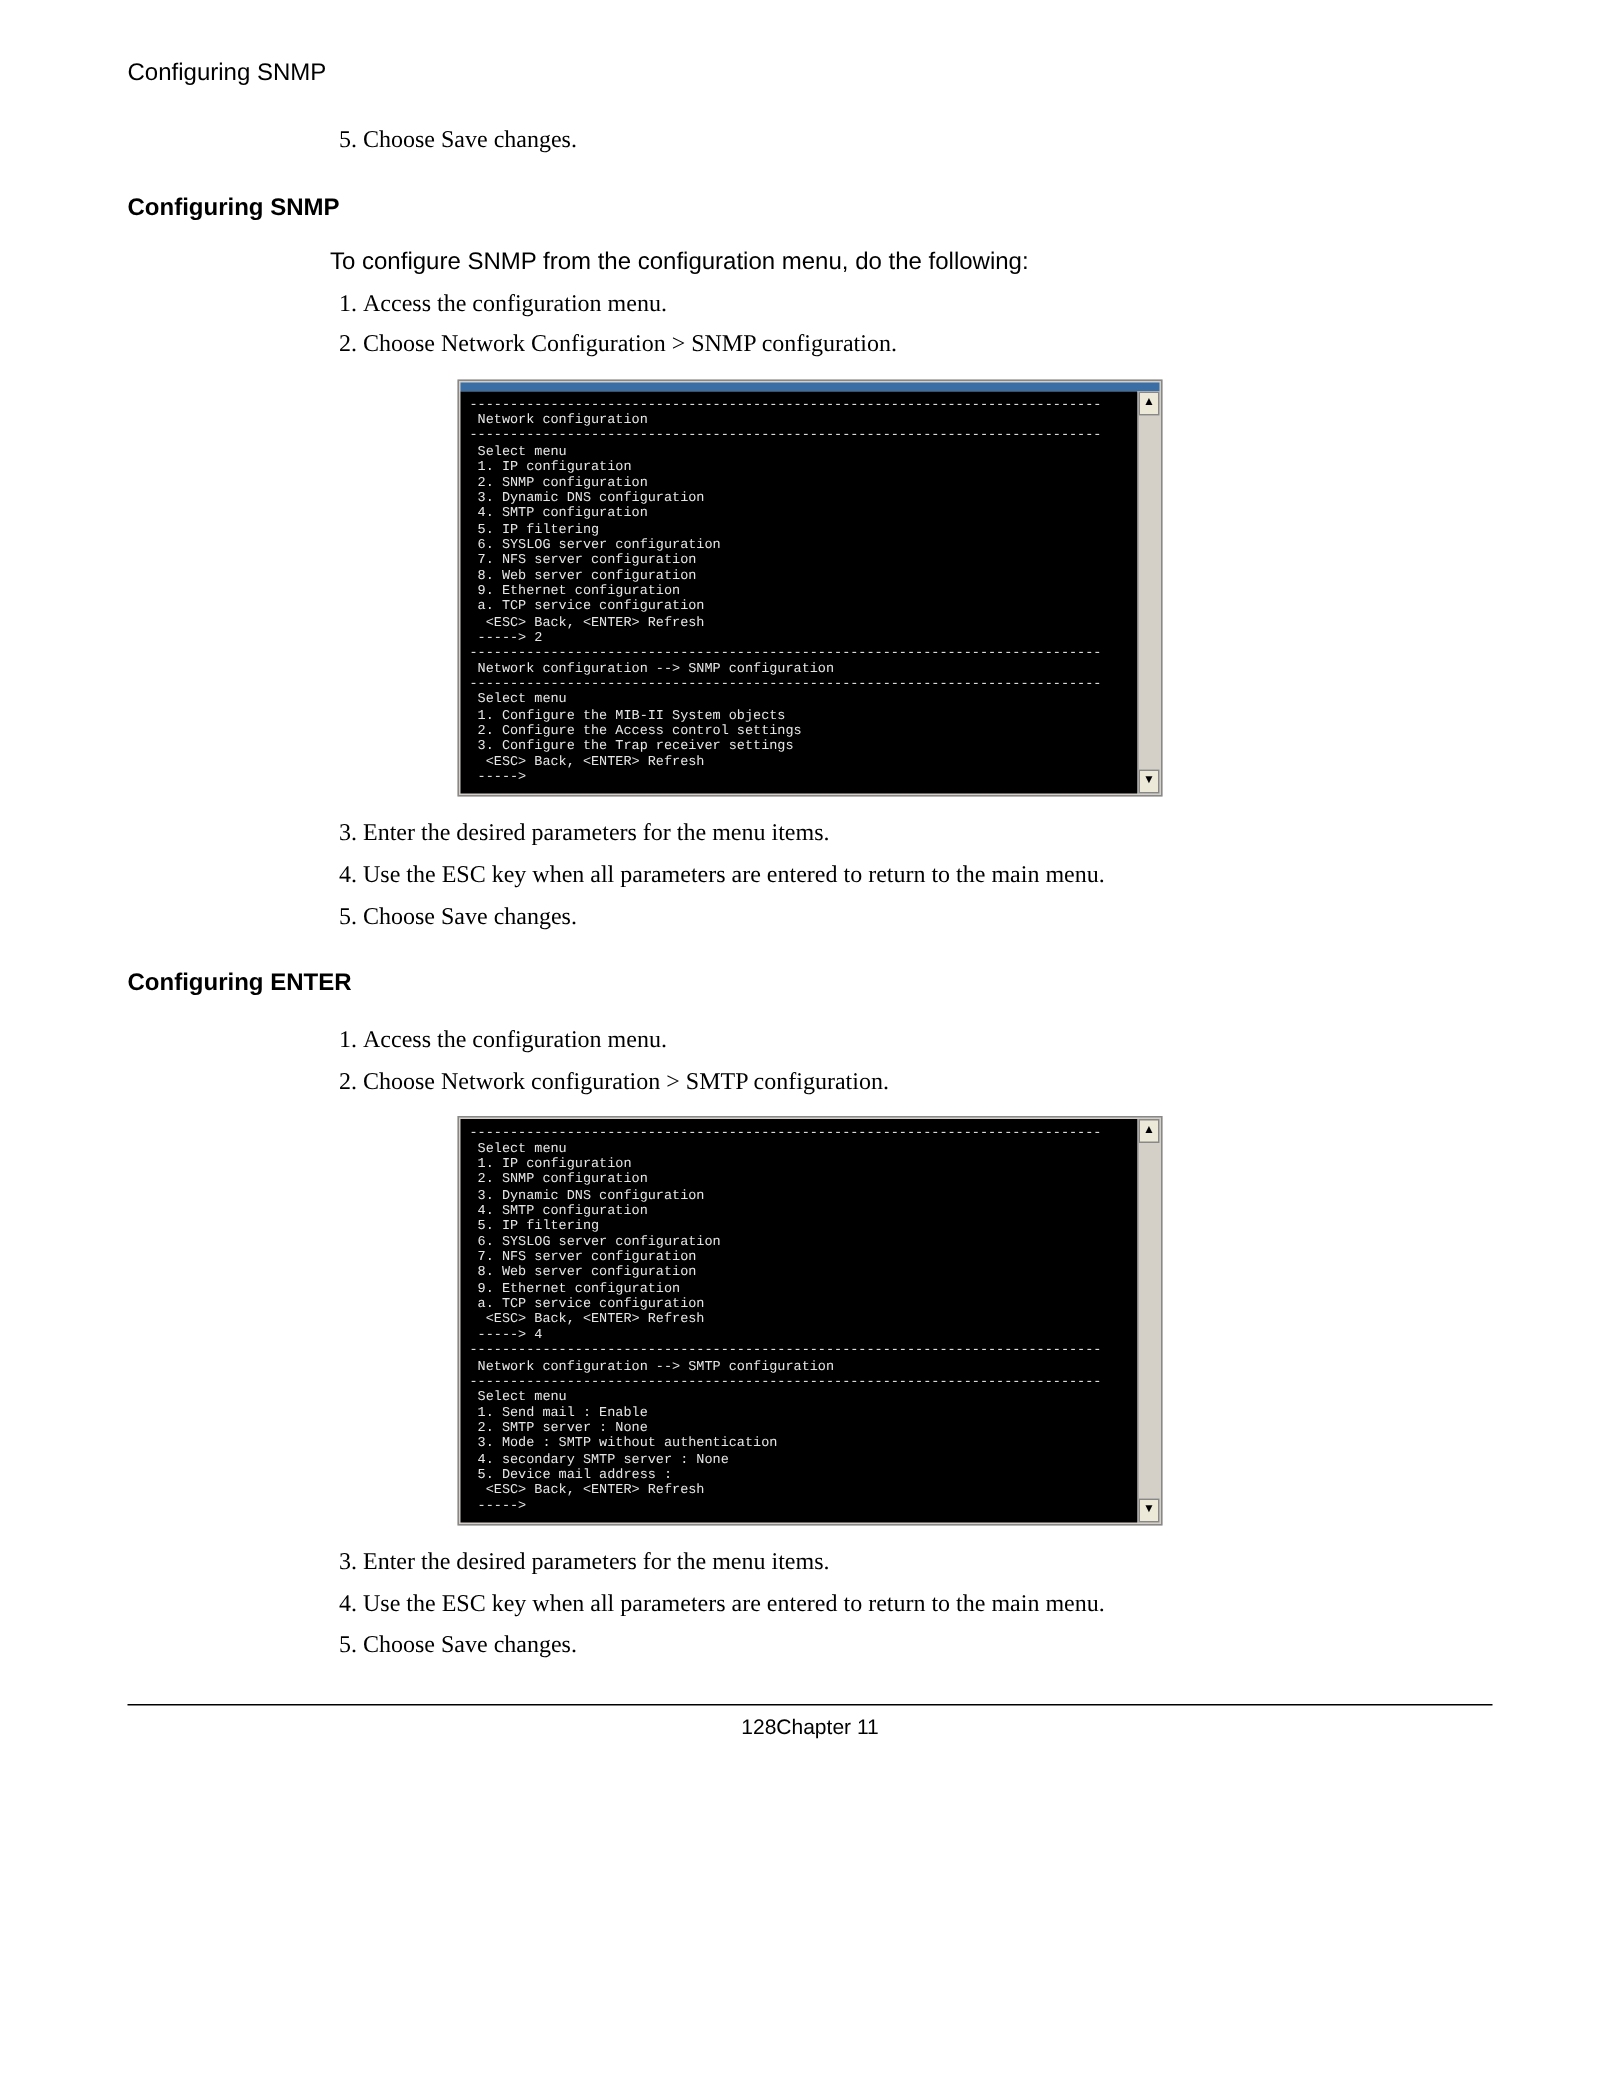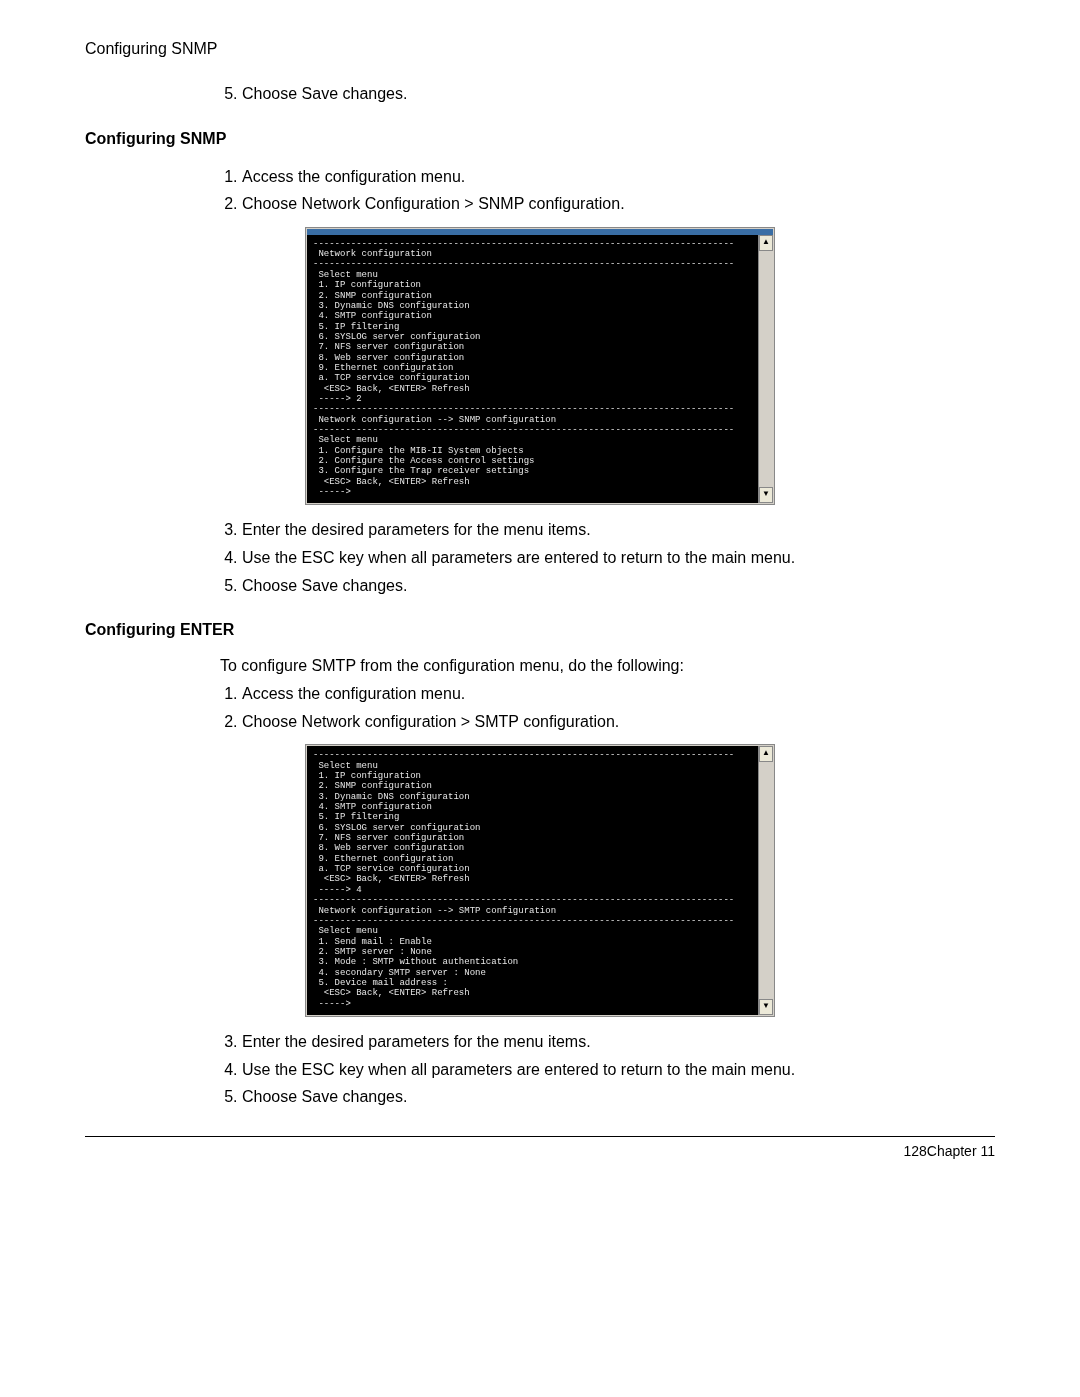--- a/index.html
+++ b/index.html
@@ -23,20 +23,21 @@
     font-weight: bold;
     font-size: 16px;
     margin: 25px 0 18px 0;
   }
   .intro {
     margin: 8px 0 8px 0;
   }
   ol {
     margin: 4px 0 12px 0;
     padding-left: 22px;
+    font-family: Liberation Serif, serif;
   }
   ol li {
     margin-bottom: 6px;
     line-height: 1.35;
   }
   .term-wrap {
     width: 470px;
     margin: 10px auto 14px auto;
     border: 1px solid #888;
     background: #d4d0c8;
@@ -81,37 +82,38 @@
     text-align: center;
     color: #000;
   }
   .footer-rule {
     border: none;
     border-top: 1px solid #000;
     margin: 28px 0 6px 0;
   }
   .footer {
     display: flex;
-    justify-content: flex-end;
+    justify-content: center;
     font-size: 14px;
   }
 </style>
 </head>
 <body>
 
 <div class="page-header">Configuring SNMP</div>
 
 <div class="content-col">
   <ol start="5">
     <li>Choose Save changes.</li>
   </ol>
 </div>
 
 <div class="section-title">Configuring SNMP</div>
 <div class="content-col">
+  <div class="intro">To configure SNMP from the configuration menu, do the following:</div>
   <ol>
     <li>Access the configuration menu.</li>
     <li>Choose Network Configuration &gt; SNMP configuration.</li>
   </ol>
 </div>
 
 <div class="term-wrap with-title">
   <div class="term-inner">
     <div class="term">------------------------------------------------------------------------------
  Network configuration
@@ -148,21 +150,20 @@
 <div class="content-col">
   <ol start="3">
     <li>Enter the desired parameters for the menu items.</li>
     <li>Use the ESC key when all parameters are entered to return to the main menu.</li>
     <li>Choose Save changes.</li>
   </ol>
 </div>
 
 <div class="section-title">Configuring ENTER</div>
 <div class="content-col">
-  <div class="intro">To configure SMTP from the configuration menu, do the following:</div>
   <ol>
     <li>Access the configuration menu.</li>
     <li>Choose Network configuration &gt; SMTP configuration.</li>
   </ol>
 </div>
 
 <div class="term-wrap">
   <div class="term-inner">
     <div class="term">------------------------------------------------------------------------------
  Select menu

